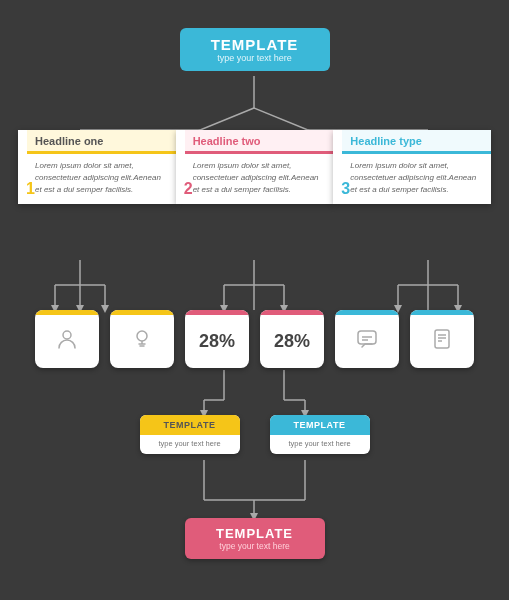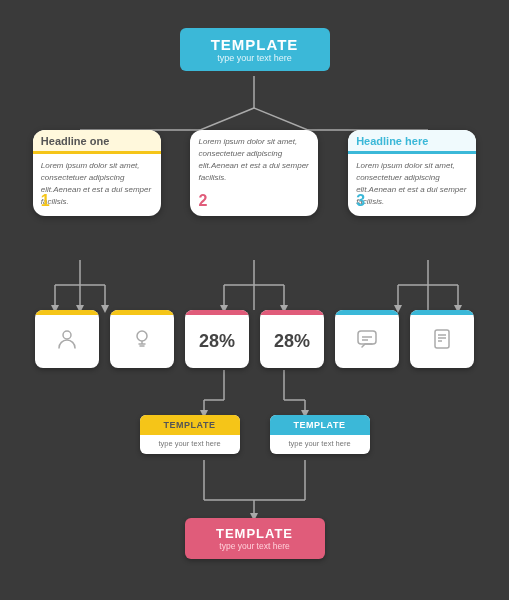--- a/index.html
+++ b/index.html
@@ -48,26 +48,27 @@
       position: absolute;
       top: 130px;
       left: 0;
       width: 100%;
       display: flex;
       justify-content: space-around;
       padding: 0 18px;
     }
 
     .headline-card {
-      width: 128px;
+      width: 158px;
       background: #fff;
-      border-radius: 12px;
+      border-radius: 0;
       overflow: hidden;
       position: relative;
       box-shadow: 0 2px 6px rgba(0,0,0,0.3);
+      padding-left: 9px;
     }
 
     .headline-card .card-header {
       padding: 5px 8px 4px 8px;
       font-size: 11px;
       font-weight: bold;
       color: #555;
     }
     .headline-card .card-header.yellow { border-bottom: 3px solid #f5c518; background: #fff8dc; }
     .headline-card .card-header.pink { border-bottom: 3px solid #e05c7a; background: #fff0f3; color: #e05c7a; }
@@ -278,25 +279,26 @@
     <div class="subtitle">type your text here</div>
   </div>
 
   <div class="headline-row">
     <div class="headline-card">
       <div class="card-header yellow">Headline one</div>
       <div class="card-body">Lorem ipsum dolor sit amet, consectetuer adipiscing elit.Aenean et est a dui semper facilisis.</div>
       <div class="card-number yellow">1</div>
     </div>
     <div class="headline-card">
+      <div class="card-header pink">Headline two</div>
       <div class="card-body">Lorem ipsum dolor sit amet, consectetuer adipiscing elit.Aenean et est a dui semper facilisis.</div>
       <div class="card-number pink">2</div>
     </div>
     <div class="headline-card">
-      <div class="card-header teal">Headline here</div>
+      <div class="card-header teal">Headline type</div>
       <div class="card-body">Lorem ipsum dolor sit amet, consectetuer adipiscing elit.Aenean et est a dui semper facilisis.</div>
       <div class="card-number teal">3</div>
     </div>
   </div>
 
   <div class="icon-row">
     <div class="icon-box">
       <div class="top-strip yellow"></div>
       <div class="icon-content">
         <svg width="22" height="22" viewBox="0 0 22 22" fill="none">

